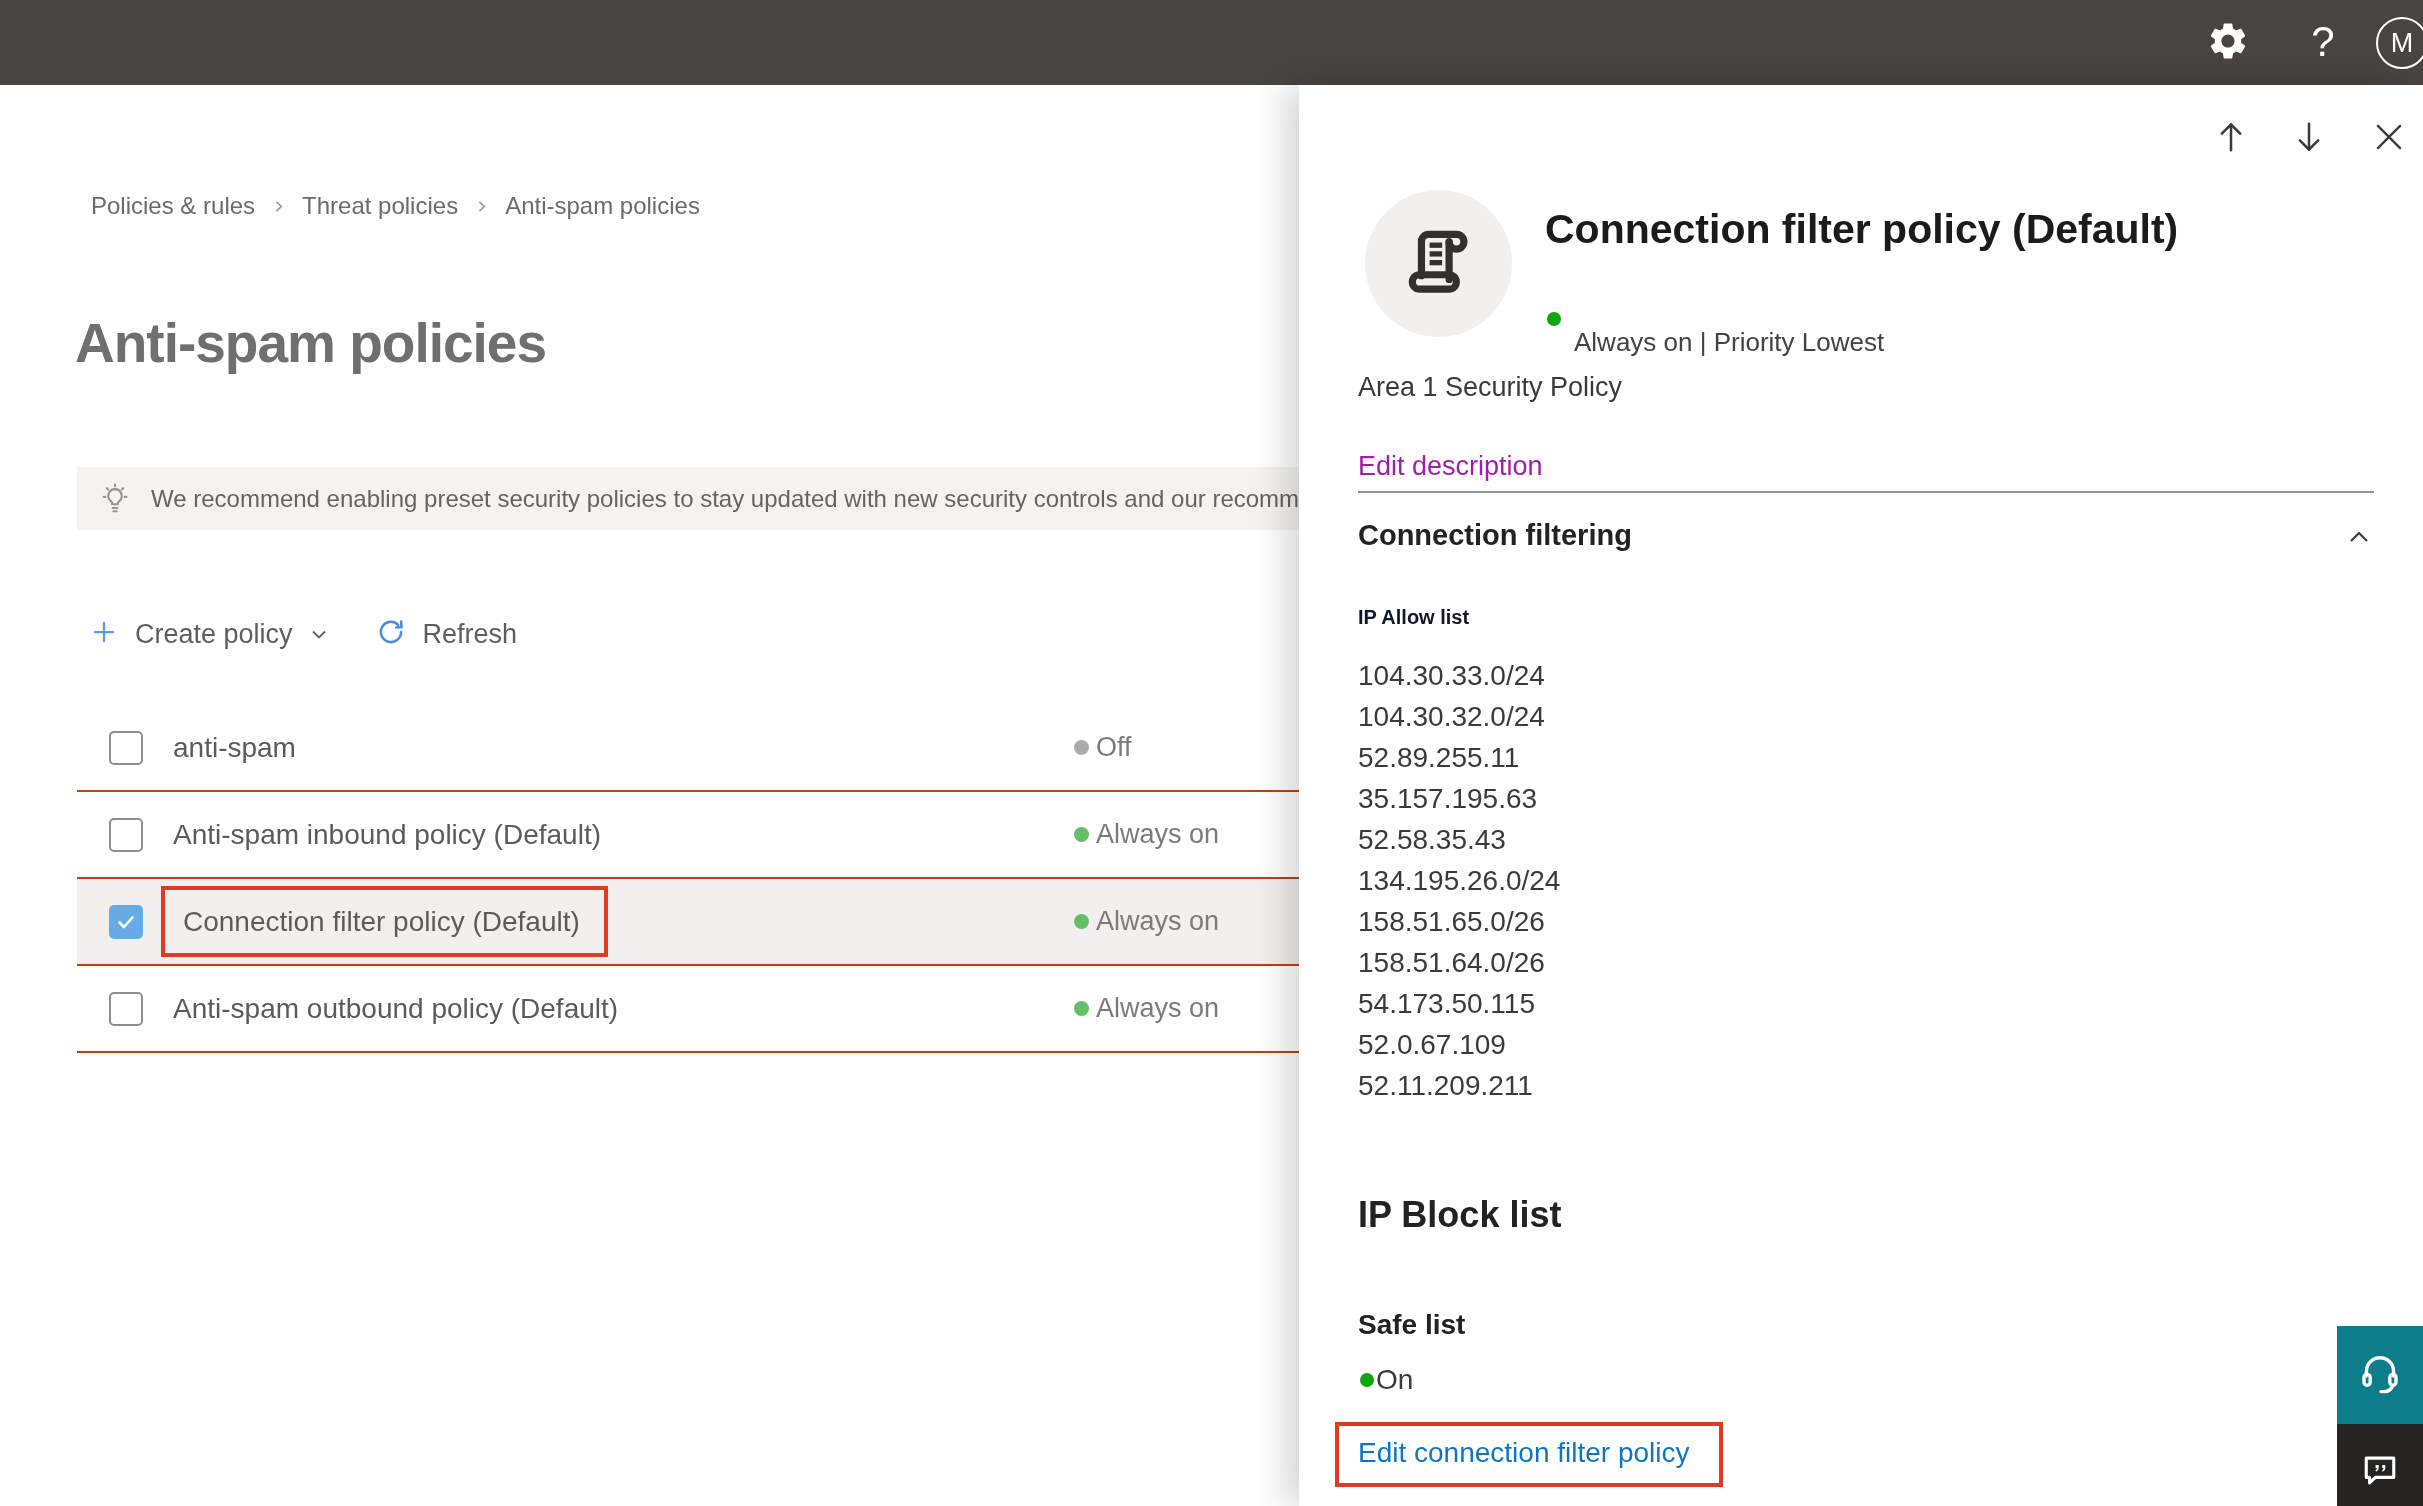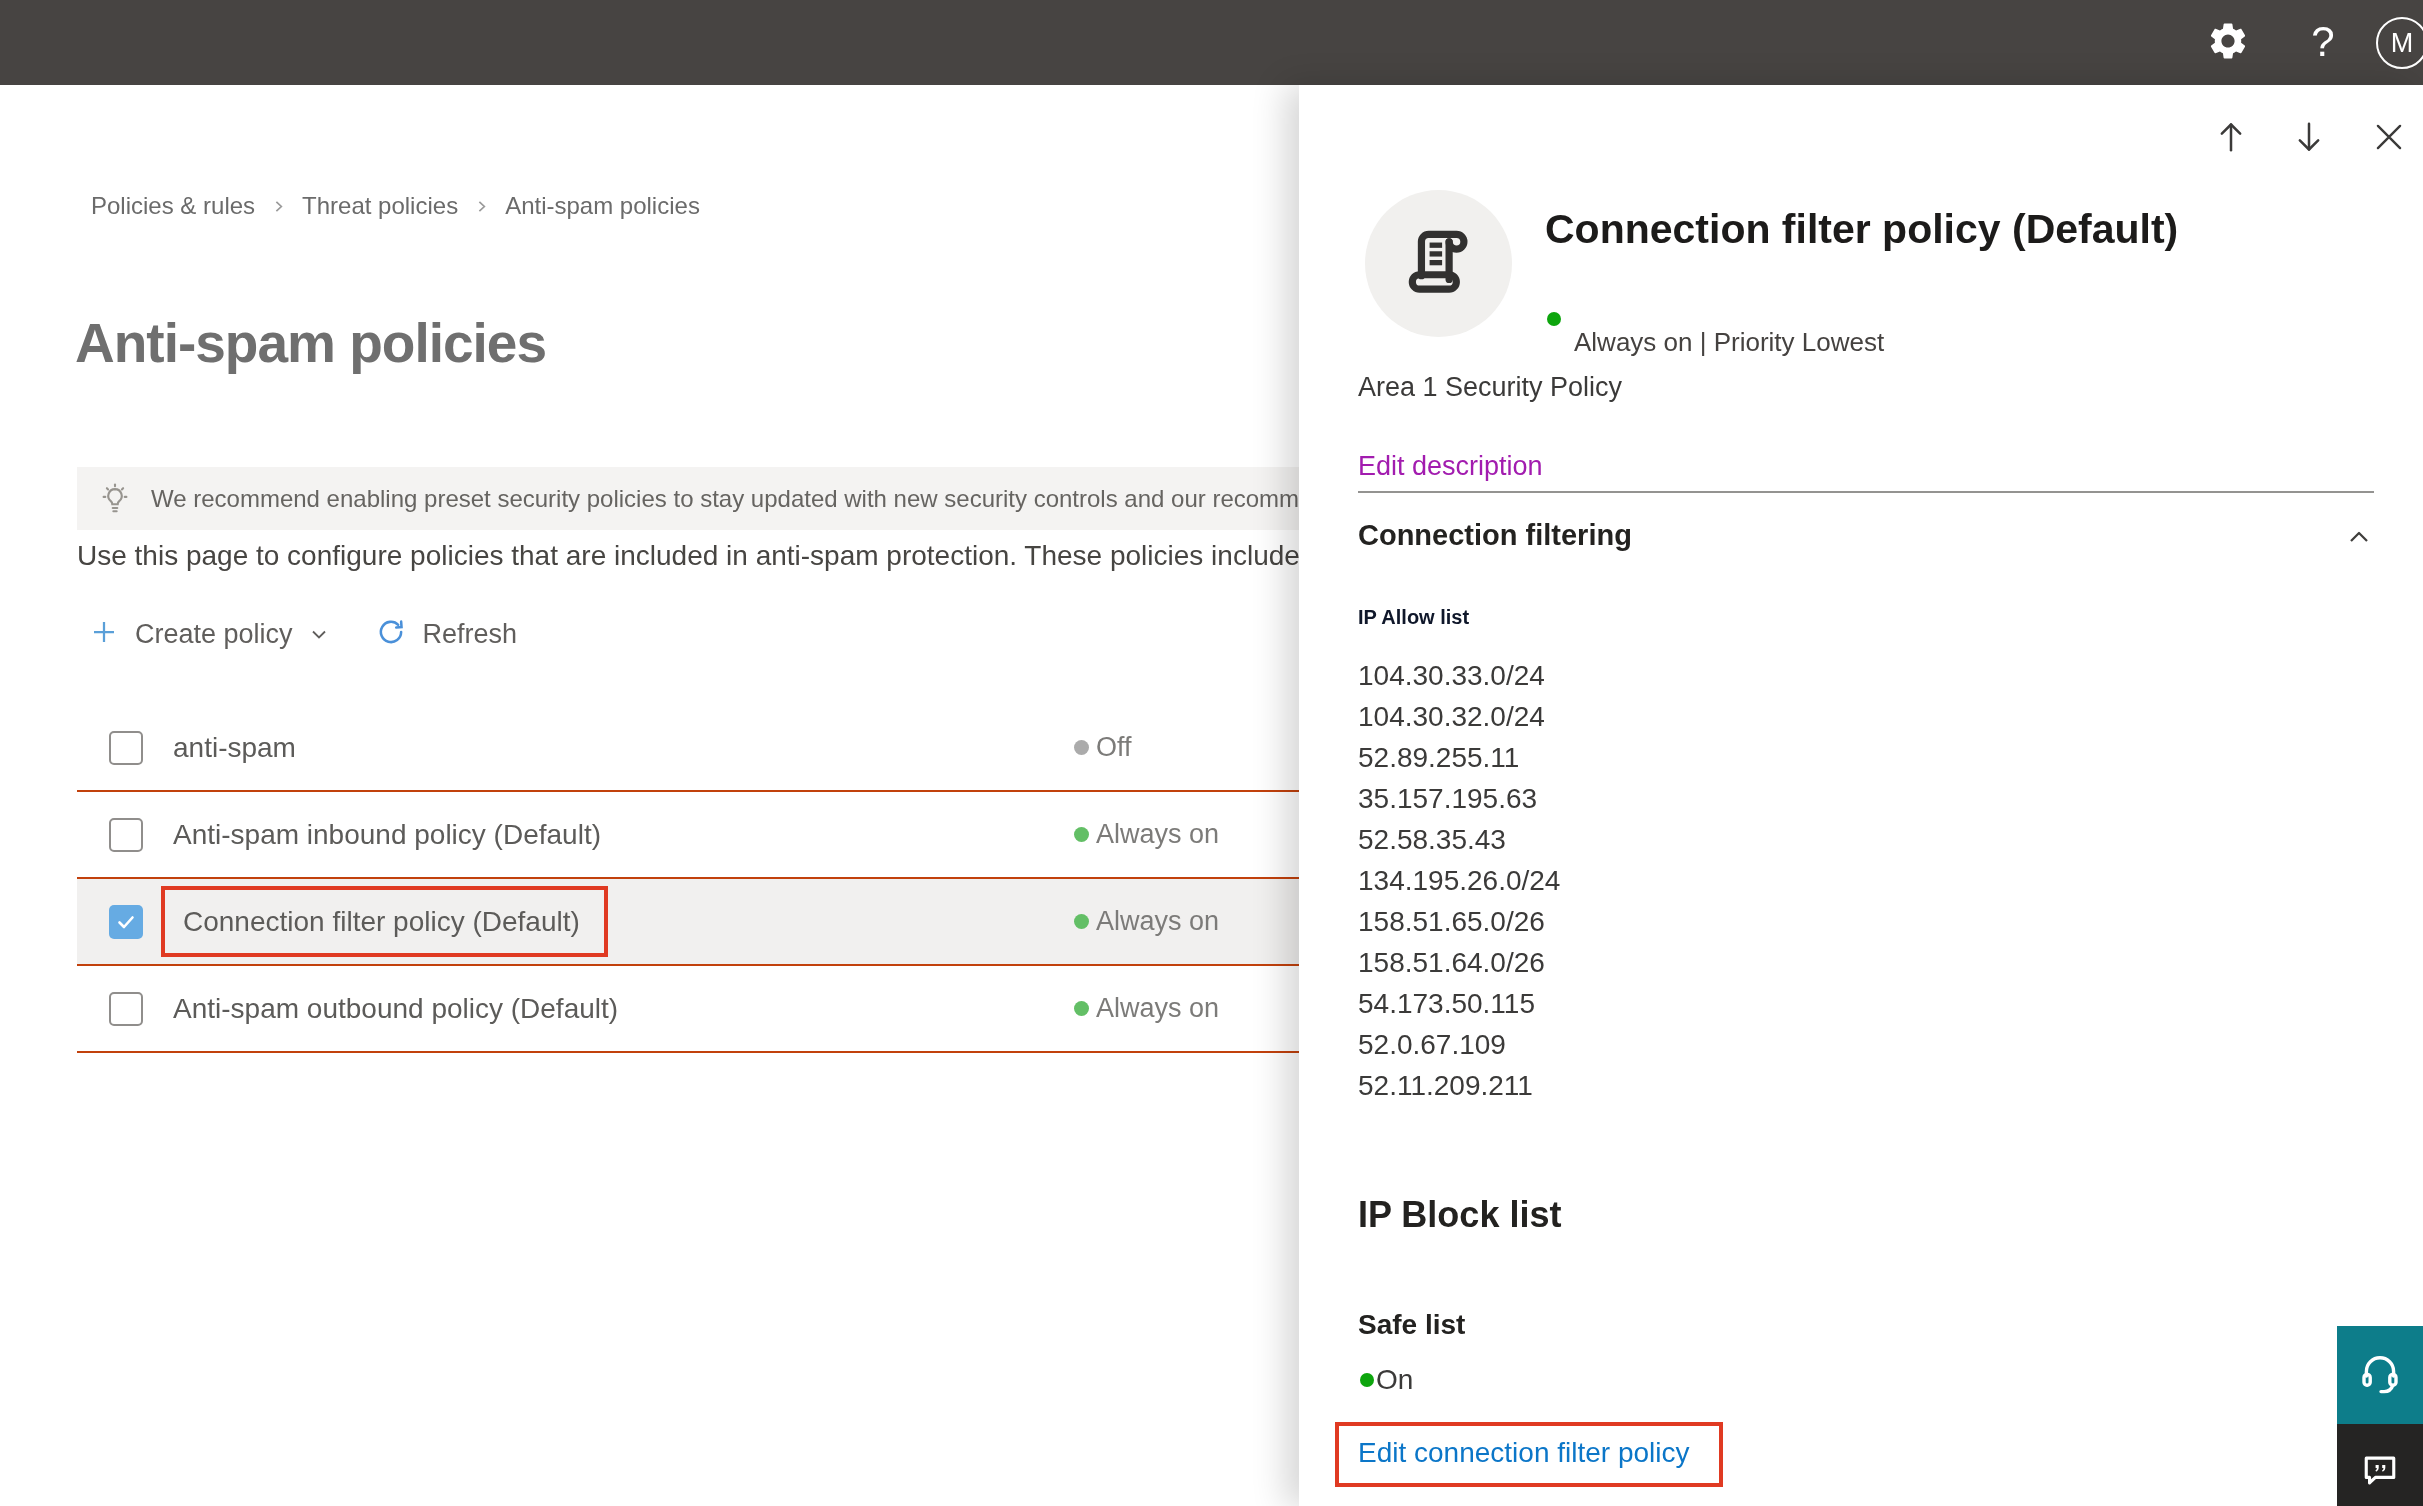--- a/index.html
+++ b/index.html
@@ -132,21 +132,20 @@
         <path d="M12 2.4 v1.1"></path>
           <path d="M6.6 4.8 l.8.8"></path>
           <path d="M17.4 4.8 l-.8.8"></path>
           <path d="M4.4 10.6 h1.1"></path>
           <path d="M18.5 10.6 h1.1"></path>
       </svg>
     </span>
     <span>We recommend enabling preset security policies to stay updated with new security controls and our recomme</span>
   </div>
 
-  <div class="page-desc">Use this page to configure policies that are included in anti-spam protection. These policies include</div>
 
   <div class="toolbar">
     <div class="tool">
       <span><svg width="30" height="30" viewBox="0 0 24 24" fill="none" stroke="#5a9fd8" stroke-width="1.8">
             <path d="M12 4 V20 M4 12 H20"></path>
           </svg></span>
       <span class="tlabel">Create policy</span>
       <span class="chev">
           <svg width="24" height="24" viewBox="0 0 24 24" fill="none" stroke="#605e5c" stroke-width="1.8">
             <path d="M6 9.5 L12 15.5 L18 9.5"></path>

